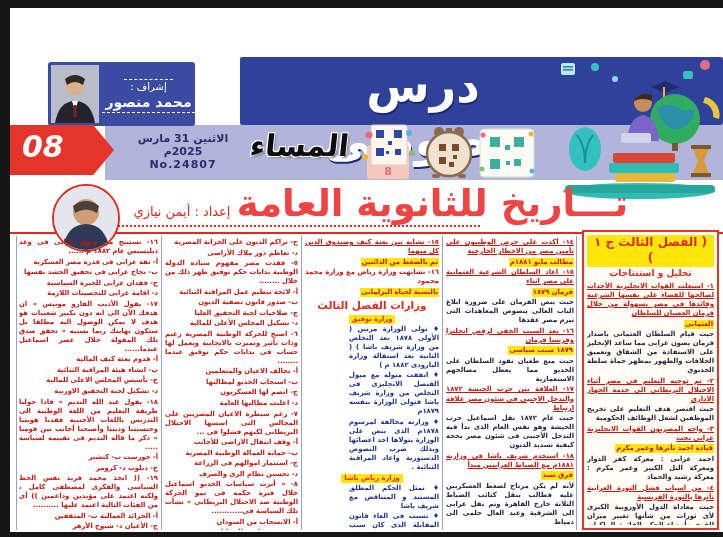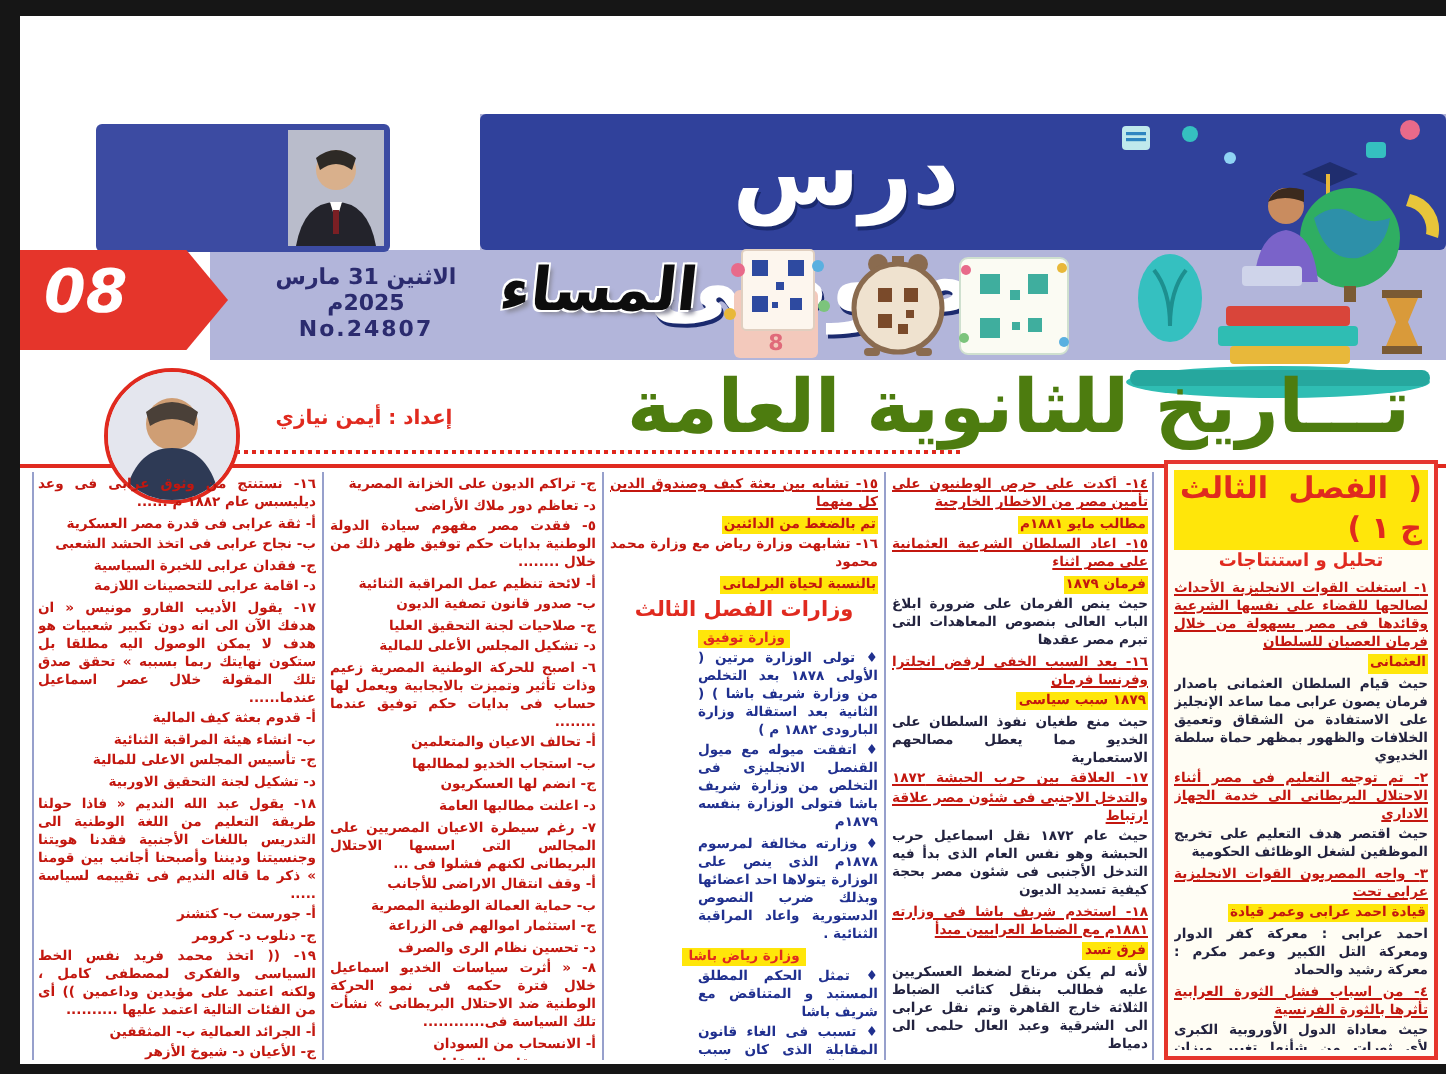--- a/index.html
+++ b/index.html
@@ -29,47 +29,47 @@
   .date-line{font-size:11px;font-weight:bold;}
   .issue-line{font-size:11px;font-weight:bold;letter-spacing:1px;direction:ltr;}
 
   .masa-logo{position:absolute;left:243px;top:120px;width:95px;height:50px;color:#0d0d0d;
        font-size:30px;font-weight:900;direction:rtl;text-align:center;transform:skewX(-6deg);
        text-shadow:-1px -1px 0 #fff,1px -1px 0 #fff,-1px 1px 0 #fff,2px 2px 2px #8a8a9a;}
 
   .deco{position:absolute;}
 
   
-  .main-title{position:absolute;left:150px;top:176px;width:545px;text-align:right;direction:rtl;
-       font-size:37px;font-weight:bold;color:#4d7c0f;line-height:1.1;}
+  .main-title{position:absolute;left:150px;top:176px;width:545px;text-align:center;direction:rtl;
+       font-size:37px;font-weight:bold;color:#ef4444;line-height:1.1;}
   .dotted-rule{position:absolute;left:85px;top:217px;width:385px;border-top:2px dotted #e02a1f;}
   .solid-rule{position:absolute;left:0px;top:224px;width:713px;border-top:2px solid #e02a1f;}
   .prep-circle{position:absolute;left:42px;top:176px;width:64px;height:64px;border-radius:50%;
        border:2.5px solid #e02a1f;background:#e9e9ef;overflow:hidden;}
   .prep-by{position:absolute;left:112px;top:196px;width:120px;text-align:center;direction:rtl;
-       color:#e02a1f;font-size:10px;font-weight:bold;}
+       color:#e02a1f;font-size:13px;font-weight:normal;}
 
   
   .vsep{position:absolute;top:228px;height:294px;width:0;border-left:1px solid #97a0cc;}
   .col{position:absolute;top:230px;height:292px;overflow:hidden;direction:rtl;text-align:justify;
        font-size:6.8px;line-height:1.33;font-weight:bold;}
   .analysis-box{position:absolute;left:572px;top:222px;width:137px;height:300px;border:2px solid #e5352b;
        box-sizing:border-box;background:#fffdf4;}
   .analysis-box .col{position:absolute;left:3px;top:3px;right:3px;height:290px;width:auto;}
 
   .ln{margin:0 0 1.5px 0;}
   .red{color:#c3170f;}
   .red-u{color:#c3170f;text-decoration:underline;}
   .dark{color:#23233f;}
   .blue{color:#20308f;margin-left:44px;}
   .hl{background:#ffe60a;color:#c3170f;width:fit-content;padding:0 1px;}
   .hl-c{background:#ffe60a;color:#e02a1f;width:fit-content;margin:1px auto;padding:0 3px;text-align:center;}
   .hdr{color:#e02a1f;text-align:center;font-size:10.5px;margin:2px 0;}
   .hl-title{background:#ffe60a;color:#e02a1f;width:fit-content;margin:0 auto 1px;padding:0 3px;
-       font-size:15px;}
+       font-size:12px;text-align:center;}
   .red-center{color:#e02a1f;text-align:center;font-size:9px;margin:0 0 2px 0;}
 </style>
 </head>
 <body>
 
 <div class="page">
 
   <div class="lav-strip"></div>
 
   <div class="banner">
@@ -101,20 +101,24 @@
       <path d="M138 92 h16 l-5 12 l5 12 h-16 l5 -12 z" fill="#d99a3a"></path>
       <rect x="136" y="88" width="20" height="4" fill="#7a5a34"></rect>
       <rect x="136" y="116" width="20" height="4" fill="#7a5a34"></rect>
       <path d="M150 40 a18 18 0 0 1 14 22 l-6 -2 a12 12 0 0 0 -10 -14z" fill="#e8c53a"></path>
       <ellipse cx="84" cy="134" rx="76" ry="8" fill="#2fbdb3"></ellipse>
       <rect x="10" y="128" width="150" height="8" rx="4" fill="#26a79e"></rect>
     </svg>
   </div>
 
   <div class="sup-box">
+    <div class="sup-text">
+      <div class="sup-label">إشراف :</div>
+      <div class="sup-name">محمد منصور</div>
+    </div>
     <div class="sup-photo">
       <svg width="48" height="58" viewBox="0 0 48 58">
         <rect width="48" height="58" fill="#b9bccb"></rect>
         <circle cx="24" cy="20" r="10" fill="#d9b08c"></circle>
         <path d="M14 14 q10 -8 20 0 l-2 6 q-8 -6 -16 0z" fill="#2e2a26"></path>
         <path d="M4 58 q4 -22 20 -22 q16 0 20 22z" fill="#23232b"></path>
         <path d="M21 36 h6 l-3 10z" fill="#fff"></path>
         <rect x="22.5" y="40" width="3" height="12" fill="#7a1f24"></rect>
       </svg>
     </div>
@@ -204,21 +208,21 @@
   <div class="analysis-box">
     <div class="col">
         <div class="ln hl-title">( الفصل الثالث ج ١ )</div>
         <div class="ln red-center">تحليل و استنتاجات</div>
         <div class="ln red-u">١- استغلت القوات الانجليزية الأحداث لصالحها للقضاء على نفسها الشرعية وقائدها فى مصر بسهولة من خلال فرمان العصيان للسلطان</div>
         <div class="ln hl">العثمانى</div>
         <div class="ln dark">حيث قيام السلطان العثمانى باصدار فرمان يصون عرابى مما ساعد الإنجليز على الاستفادة من الشقاق وتعميق الخلافات والظهور بمظهر حماة سلطة الخديوي</div>
         <div class="ln red-u">٢- تم توجيه التعليم فى مصر أثناء الاحتلال البريطانى الى خدمة الجهاز الادارى</div>
         <div class="ln dark">حيث اقتصر هدف التعليم على تخريج الموظفين لشغل الوظائف الحكومية</div>
         <div class="ln red-u">٣- واجه المصريون القوات الانجليزية عرابى تحت</div>
-        <div class="ln hl">قيادة احمد عرابى وعمر قيادة</div>
+        <div class="ln hl">قيادة احمد تأثرها وعمر مكرم</div>
         <div class="ln dark">احمد عرابى : معركة كفر الدوار ومعركة التل الكبير وعمر مكرم : معركة رشيد والحماد</div>
         <div class="ln red-u">٤- من اسباب فشل الثورة العرابية تأثرها بالثورة الفرنسية</div>
         <div class="ln dark">حيث معاداة الدول الأوروبية الكبرى لأى ثورات من شأنها تغيير ميزان القوى وأوضاع الحكم القائمة الملكيات المستبدة .</div>
         <div class="ln red-u">٥- ارسلت انجلترا وفرنسا المذكرة المشتركة الأولى</div>
       </div>
   </div>
 
   <div class="col" style="left:436px;width:128px;">
       <div class="ln red-u">١٤- أكدت على حرص الوطنيون على تأمين مصر من الاخطار الخارجية</div>
       <div class="ln hl">مطالب مايو ١٨٨١م</div>
@@ -269,21 +273,21 @@
       <div class="ln red">ب- حماية العمالة الوطنية المصرية</div>
       <div class="ln red">ج- استثمار اموالهم فى الزراعة</div>
       <div class="ln red">د- تحسين نظام الرى والصرف</div>
       <div class="ln red">٨- « أثرت سياسات الخديو اسماعيل خلال فترة حكمه فى نمو الحركة الوطنية ضد الاحتلال البريطانى » نشأت تلك السياسة فى............</div>
       <div class="ln red">أ- الانسحاب من السودان</div>
       <div class="ln red">ب- صدور قانون المقابلة</div>
     </div>
   <div class="col" style="left:9px;width:139px;">
       <div class="ln red">١٦- نستنتج من وثوق عرابى فى وعد ديليسبس عام ١٨٨٢ م ......</div>
       <div class="ln red">أ- ثقة عرابى فى قدرة مصر العسكرية</div>
-      <div class="ln red">ب- نجاح عرابى فى اتخذ الحشد الشعبى</div>
+      <div class="ln red">ب- نجاح عرابى فى تحقيق الحشد نفسها</div>
       <div class="ln red">ج- فقدان عرابى للخبرة السياسية</div>
       <div class="ln red">د- اقامة عرابى للتحصينات اللازمة</div>
       <div class="ln red">١٧- يقول الأديب الفارو مونيس « ان هدفك الآن الى انه دون تكبير شعبيات هو هدف لا يمكن الوصول اليه مطلقا بل ستكون نهايتك ربما بسببه » تحقق صدق تلك المقولة خلال عصر اسماعيل عندما......</div>
       <div class="ln red">أ- قدوم بعثة كيف المالية</div>
       <div class="ln red">ب- انشاء هيئة المراقبة الثنائية</div>
       <div class="ln red">ج- تأسيس المجلس الاعلى للمالية</div>
       <div class="ln red">د- تشكيل لجنة التحقيق الاوربية</div>
       <div class="ln red">١٨- يقول عبد الله النديم « فاذا حولنا طريقة التعليم من اللغة الوطنية الى التدريس باللغات الأجنبية فقدنا هويتنا وجنسيتنا وديننا وأصبحنا أجانب بين قومنا » ذكر ما قاله النديم فى تقييمه لسياسة .....</div>
       <div class="ln red">أ- جورست      ب- كتشنر</div>
       <div class="ln red">ج- دنلوب      د- كرومر</div>

